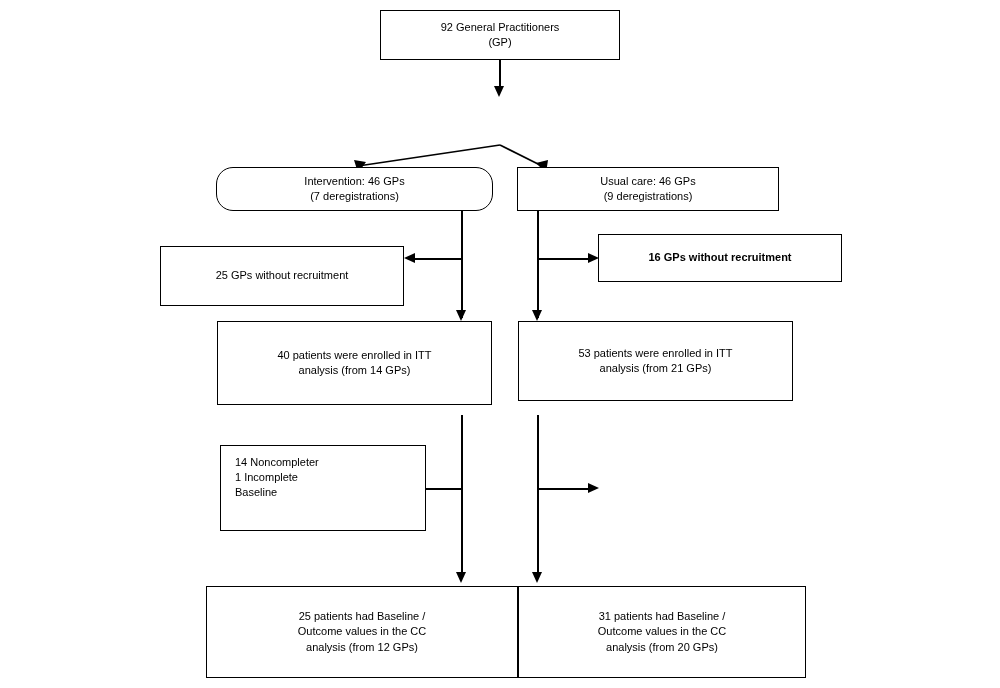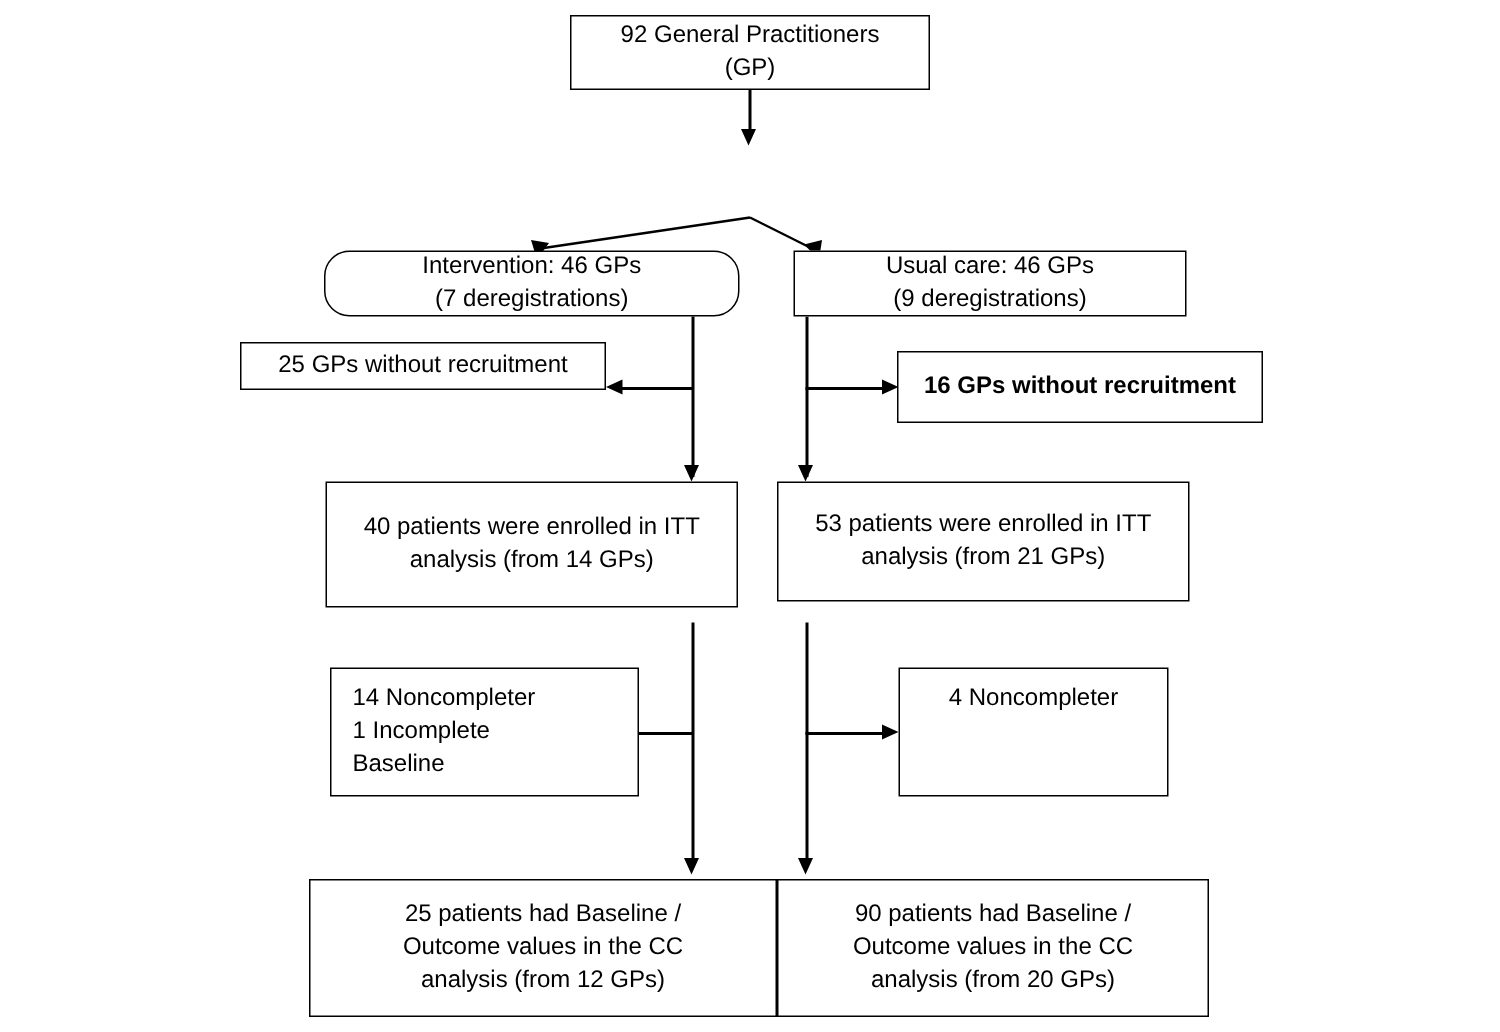--- a/index.html
+++ b/index.html
@@ -14,21 +14,21 @@
     background: #ffffff;
     font-family: "Liberation Sans", sans-serif;
     overflow: hidden;
   }
   .node {
     position: absolute;
     box-sizing: border-box;
     border: 1.6px solid #000000;
     background: #ffffff;
     color: #000000;
-    font-size: 16px;
+    font-size: 11px;
     line-height: 1.38;
     z-index: 2;
     display: flex;
     justify-content: center;
   }
   .node .label {
     white-space: pre-line;
   }
   .node.center-v {
     align-items: center;
@@ -130,26 +130,26 @@
     <span class="label">92 General Practitioners
 (GP)</span>
   </div>
 
 
   <div class="node center-v" style="left:216px; top:167px; width:277px; height:44px;border-radius:17px;">
     <span class="label">Intervention: 46 GPs
 (7 deregistrations)</span>
   </div>
 
-  <div class="node center-v" style="left:517px; top:167px; width:262px; height:44px;margin-left:12px;">
+  <div class="node center-v" style="left:517px; top:167px; width:262px; height:44px;">
     <span class="label">Usual care: 46 GPs
 (9 deregistrations)</span>
   </div>
 
-  <div class="node center-v" style="left:160px; top:228px; width:244px; height:32px;justify-content:flex-end;">
+  <div class="node center-v" style="left:160px; top:246px; width:244px; height:60px;justify-content:flex-end;">
     <span class="label">25 GPs without recruitment</span>
   </div>
 
   <div class="node center-v" style="left:598px; top:234px; width:244px; height:48px;font-weight:bold;">
     <span class="label">16 GPs without recruitment</span>
   </div>
 
   <div class="node center-v" style="left:217px; top:321px; width:275px; height:84px;">
     <span class="label">40 patients were enrolled in ITT
 analysis (from 14 GPs)</span>
@@ -159,29 +159,26 @@
     <span class="label">53 patients were enrolled in ITT
 analysis (from 21 GPs)</span>
   </div>
 
   <div class="node top-v left-text pad-t pad-l" style="left:220px; top:445px; width:206px; height:86px;">
     <span class="label">14 Noncompleter
  1   Incomplete
       Baseline</span>
   </div>
 
-  <div class="node top-v pad-t" style="left:599px; top:445px; width:180px; height:86px;">
-    <span class="label">4 Noncompleter</span>
-  </div>
 
   <div class="node center-v" style="left:206px; top:586px; width:312px; height:92px;">
     <span class="label">25 patients had Baseline /
 Outcome values in the CC
 analysis (from 12 GPs)</span>
   </div>
 
   <div class="node center-v" style="left:518px; top:586px; width:288px; height:92px;">
-    <span class="label">90 patients had Baseline /
+    <span class="label">31 patients had Baseline /
 Outcome values in the CC
 analysis (from 20 GPs)</span>
   </div>
 
 </div>
 
 </body></html>

